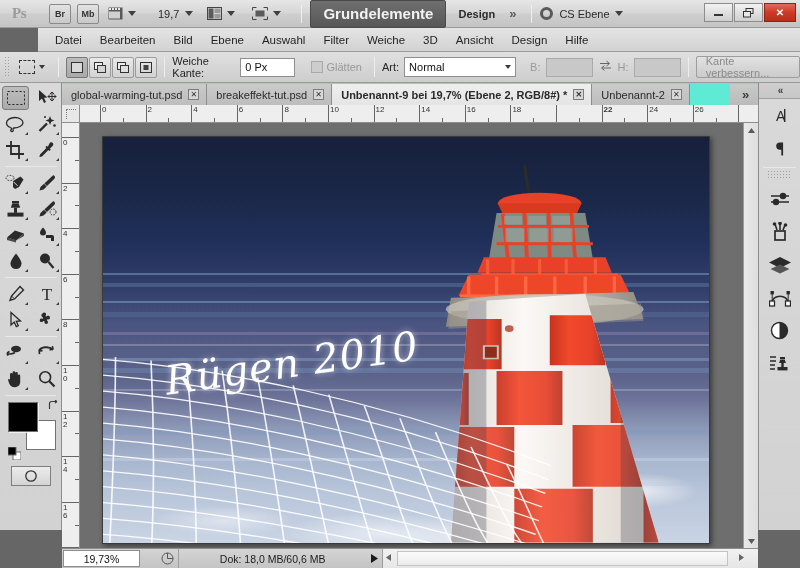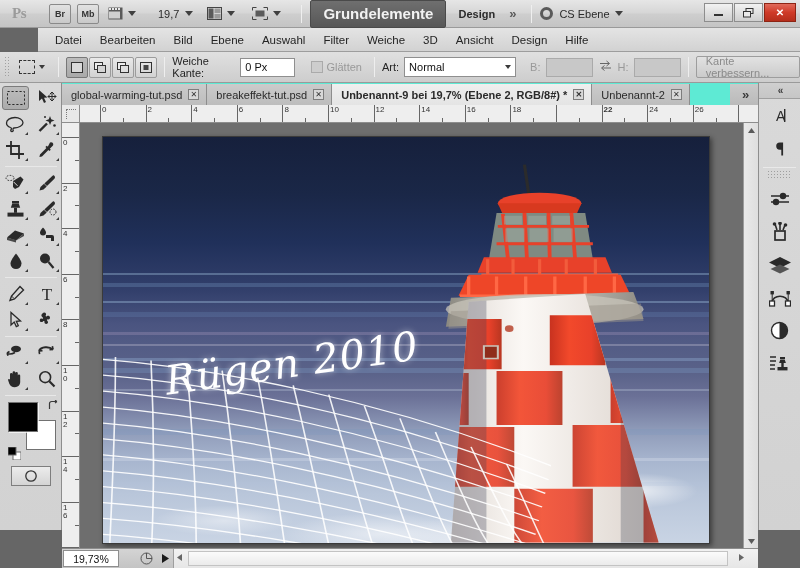--- a/index.html
+++ b/index.html
@@ -256,21 +256,21 @@
   }
   .lighthouse { position: absolute; right: 2%; top: 5%; width: 46%; height: 95%; }
 
   
   .statusbar {
     height: 20px; flex: none; display: flex; align-items: stretch;
     background: linear-gradient(to bottom,#d4d4d4,#c4c4c4);
     border-top: 1px solid #8d8d8d;
   }
   .st-zoom {
-    width: 56px; background: #fff; border: 1px solid #8e8e8e;
+    width: 77px; background: #fff; border: 1px solid #8e8e8e;
     display: flex; align-items: center; justify-content: center;
     font-size: 10.5px; color: #111; margin: 1px 16px 1px 1px;
   }
   .st-ico { width: 22px; display: flex; align-items: center; justify-content: center; }
   .st-doc {
     flex: 1; display: flex; align-items: center; justify-content: center;
     font-size: 10.5px; color: #1c1c1c;
     border-left: 1px solid #9e9e9e;
   }
   .st-tri { width: 16px; display: flex; align-items: center; justify-content: center; }
@@ -932,20 +932,21 @@
       </div>
 
       <div class="statusbar">
         <div class="st-zoom">19,73%</div>
         <div class="st-ico">
           <svg width="13" height="13" viewBox="0 0 13 13">
             <circle cx="6.5" cy="6.5" r="5.5" fill="none" stroke="#555"></circle>
             <path d="M6.5 1v5.5H12" stroke="#555" fill="none"></path>
           </svg>
         </div>
+        <div class="st-doc">Dok: 18,0 MB/60,6 MB</div>
         <div class="st-tri">
           <svg width="7" height="9" viewBox="0 0 7 9">
               <path d="M0 0l7 4.5L0 9z" fill="#1a1a1a"></path>
             </svg>
         </div>
         <div class="st-hscroll">
           <span class="arrow-l">
             <svg width="5" height="7" viewBox="0 0 5 7">
                 <path d="M5 0L0 3.5 5 7z" fill="#666"></path>
               </svg>

